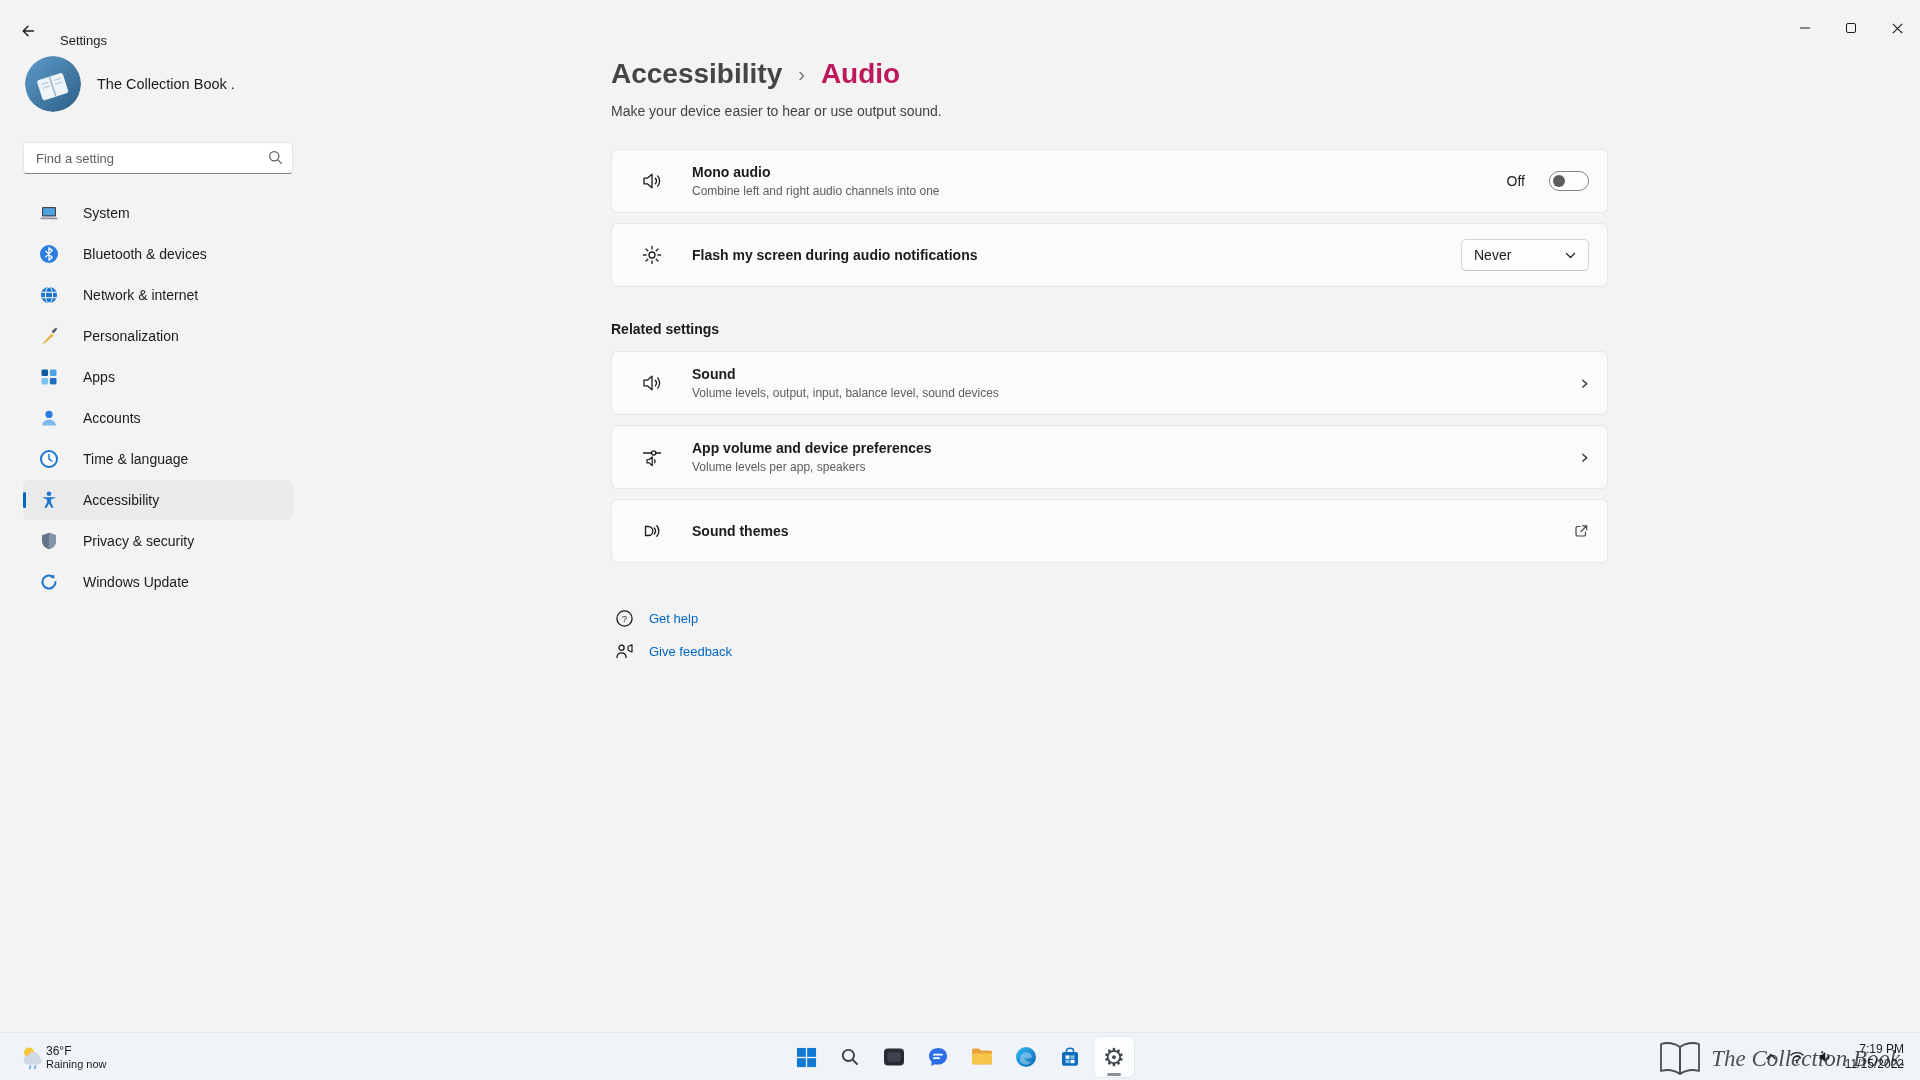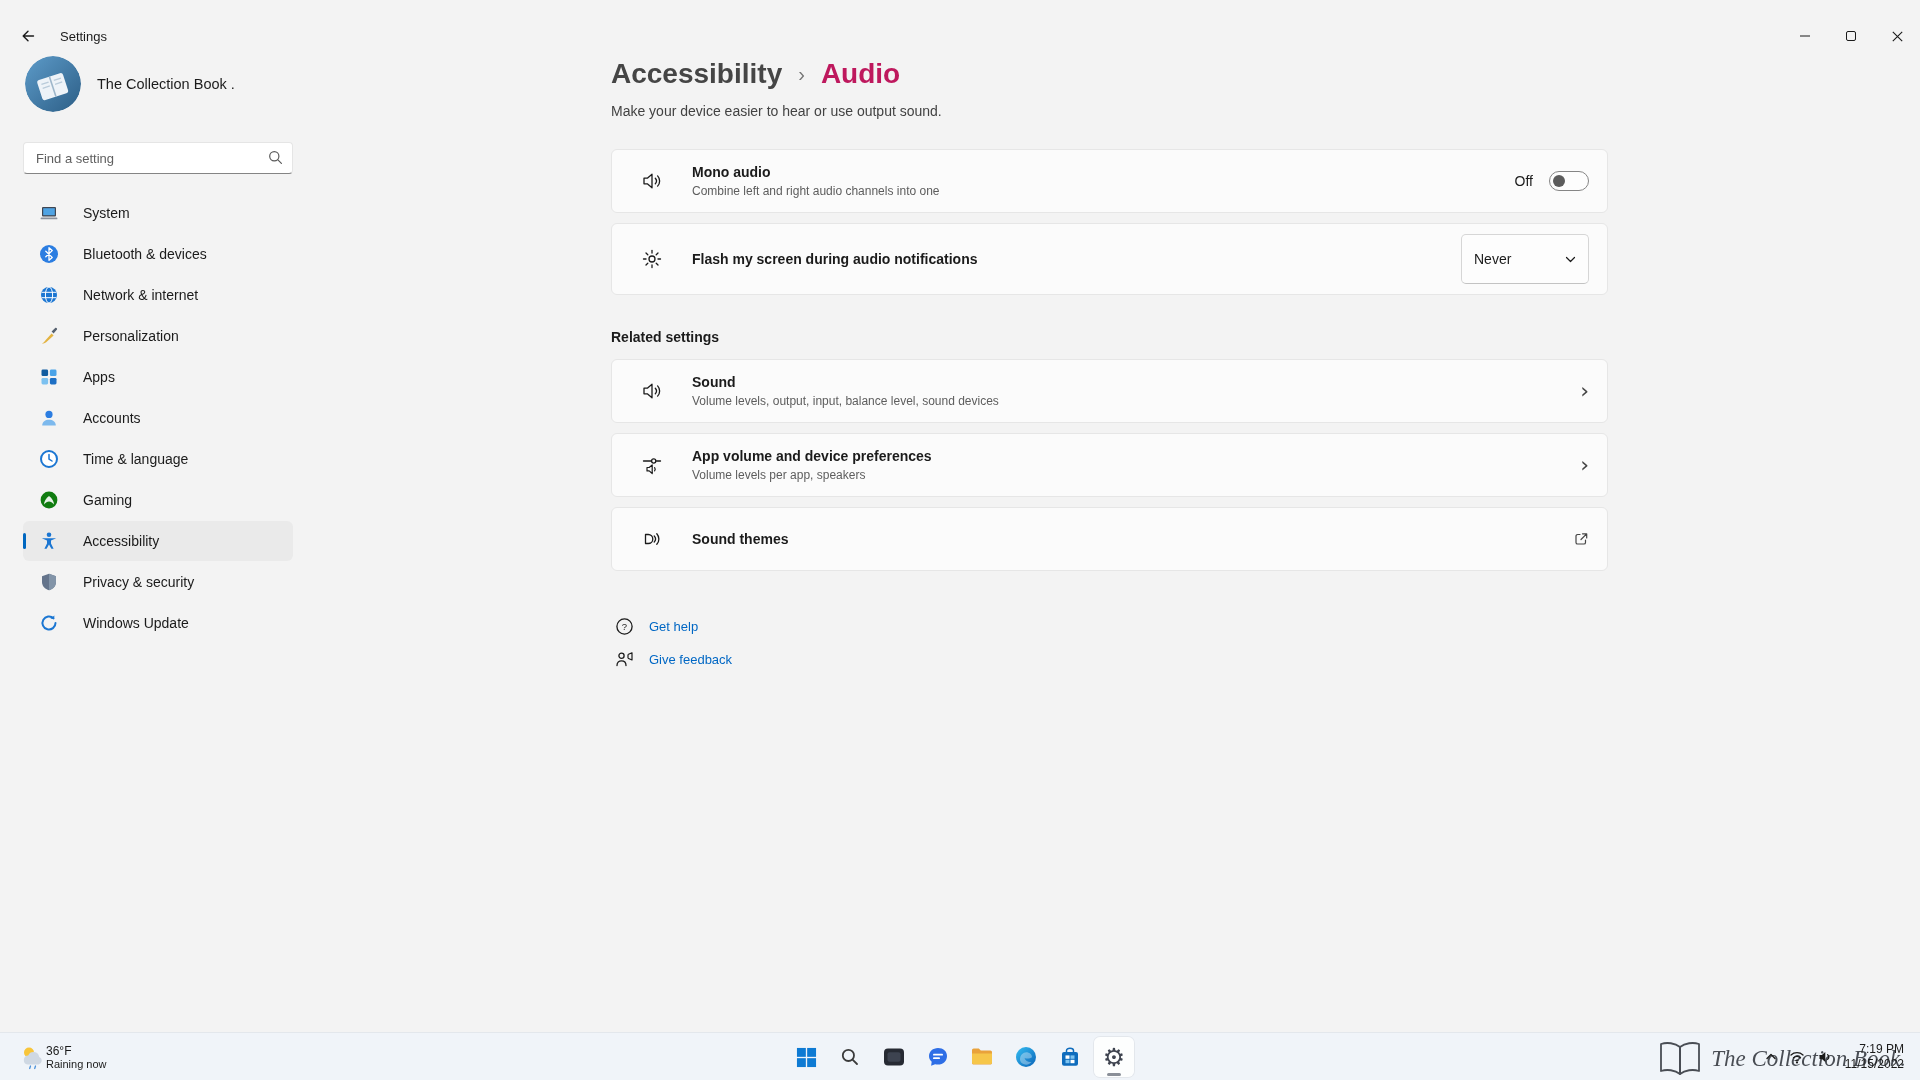--- a/index.html
+++ b/index.html
@@ -1,21 +1,21 @@
 <!DOCTYPE html>
 <html><head>
 <meta charset="utf-8">
 <style>
   * { margin:0; padding:0; box-sizing:border-box; }
   html,body { width:1920px; height:1080px; }
   body { font-family:"Liberation Sans","DejaVu Sans",sans-serif; background:#f3f3f3; overflow:hidden; color:#1b1b1b; }
   .app { position:relative; width:1920px; height:1080px; }
 
   
-  .titlebar { position:absolute; top:16px; left:0; right:0; height:40px; display:flex; align-items:center; }
+  .titlebar { position:absolute; top:8px; left:0; right:0; height:40px; display:flex; align-items:flex-end; }
   .back-btn { width:40px; height:34px; margin-left:8px; display:flex; align-items:center; justify-content:center; border-radius:5px; cursor:pointer; }
   .app-title { font-size:13px; margin-left:12px; }
   .window-controls { position:absolute; right:0; top:0; display:flex; height:40px; }
   .win-btn { width:46px; height:40px; display:flex; align-items:center; justify-content:center; cursor:pointer; }
 
   
   .sidebar { position:absolute; top:40px; left:8px; width:300px; bottom:48px; }
   .profile { display:flex; align-items:center; padding:16px 0 0 17px; }
   .avatar { width:56px; height:56px; border-radius:50%; overflow:hidden; flex:0 0 auto; }
   .profile-name { margin-left:16px; font-size:14.5px; }
@@ -37,24 +37,24 @@
   .crumb-sep { margin:0 16px; font-size:20px; color:#767676; font-weight:400; }
   .crumb-current { color:#be185d; }
   .subtitle { margin-top:13px; font-size:14px; color:#424242; }
   .settings-group { margin-top:30px; }
   .card { background:#fbfbfb; border:1px solid #e6e6e6; border-radius:6px; display:flex; align-items:center; min-height:64px; padding:10px 18px 10px 28px; margin-bottom:10px; }
   .card-icon { width:24px; display:flex; justify-content:center; }
   .card-text { margin-left:28px; }
   .card-title { font-size:14px; color:#1b1b1b;font-weight:bold; }
   .card-desc { font-size:12px; color:#5d5d5d; margin-top:4px; }
   .card-right { margin-left:auto; display:flex; align-items:center; }
-  .toggle-label { font-size:14px; margin-right:16px; }
+  .toggle-label { font-size:14px; margin-right:24px; }
   .toggle { width:40px; height:20px; border:1px solid #858585; border-radius:11px; position:relative; background:#fdfdfd; cursor:pointer; }
   .toggle-knob { position:absolute; left:3px; top:3px; width:12px; height:12px; border-radius:50%; background:#5c5c5c; }
-  .dropdown { min-width:128px; height:50px; background:#fdfdfd; border:1px solid #d6d6d6; border-bottom-color:#c3c3c3; border-radius:5px; display:flex; align-items:center; justify-content:space-between; padding:0 12px; font-size:14px; cursor:pointer; }
+  .dropdown { min-width:128px; height:32px; background:#fdfdfd; border:1px solid #d6d6d6; border-bottom-color:#c3c3c3; border-radius:5px; display:flex; align-items:center; justify-content:space-between; padding:0 12px; font-size:14px; cursor:pointer; }
   .section-header { margin:34px 0 14px 0; font-size:14px; font-weight:600; }
   .chevron-right { font-size:22px; color:#454545; line-height:1; font-family:"DejaVu Sans",sans-serif; }
   .help-links { margin-top:46px; padding-left:4px; }
   .help-row { display:flex; align-items:center; margin-bottom:14px; }
   .help-icon { width:20px; margin-right:14px; display:flex; }
   .help-link { font-size:13px; color:#0067c4; cursor:pointer; text-decoration:none; }
 
   
   .taskbar { position:absolute; bottom:0; left:0; right:0; height:48px; background:#f0f4f9; border-top:1px solid rgba(0,0,0,0.05); }
   .weather { position:absolute; left:10px; top:3px; bottom:3px; display:flex; align-items:center; padding:0 10px; border-radius:6px; cursor:pointer; z-index:2; }
@@ -211,29 +211,20 @@
       <div class="nav-item">
         <span class="nav-icon">
           <svg width="20" height="20" viewBox="0 0 20 20">
               <circle cx="10" cy="10" r="8" fill="#ffffff" stroke="#1b76d2" stroke-width="2"></circle>
               <path d="M10 5.5 V10 L13 12" stroke="#1b76d2" stroke-width="1.5" fill="none" stroke-linecap="round"></path>
             </svg>
         </span>
         <span>Time &amp; language</span>
       </div>
 
-      <div class="nav-item">
-        <span class="nav-icon">
-          <svg width="20" height="20" viewBox="0 0 20 20">
-              <circle cx="10" cy="10" r="8.4" fill="#107c10"></circle>
-              <path d="M5 14.5 c0-3 2-6.5 5-8.5 c3 2 5 5.5 5 8.5 c-1.6-1.8-3.3-3-5-3 s-3.4 1.2-5 3 Z" fill="#ffffff" opacity="0.9"></path>
-            </svg>
-        </span>
-        <span>Gaming</span>
-      </div>
 
       <div class="nav-item selected">
         <span class="nav-icon">
           <svg width="20" height="20" viewBox="0 0 20 20">
               <circle cx="10" cy="3.8" r="2.3" fill="#1b76d2"></circle>
               <path d="M2.8 7.2 L17.2 7.2 L12 9.4 L12 12.6 L14.6 17.8 L12.4 17.8 L10 13.4 L7.6 17.8 L5.4 17.8 L8 12.6 L8 9.4 Z" fill="#1b76d2"></path>
             </svg>
         </span>
         <span>Accessibility</span>
       </div>

